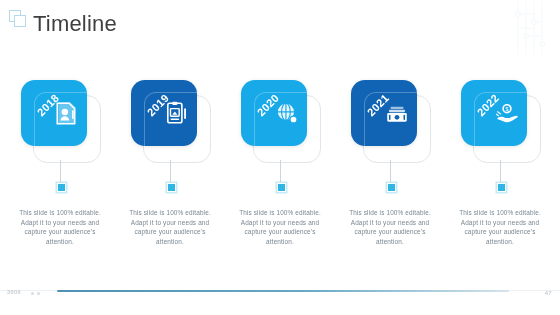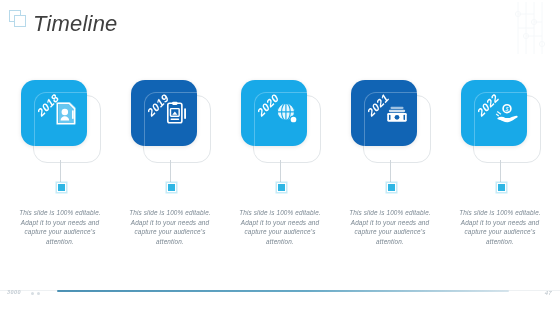--- a/index.html
+++ b/index.html
@@ -1,20 +1,20 @@
 <!DOCTYPE html>
 <html><head>
 <meta charset="utf-8">
 <style>
   html,body{margin:0;padding:0;background:#ffffff;}
   body{width:560px;height:315px;overflow:hidden;
        font-family:"Liberation Sans","DejaVu Sans",sans-serif;
        -webkit-font-smoothing:antialiased;}
 
-  #slide{position:relative;width:560px;height:301px;background:#ffffff;overflow:hidden;font-style:italic;}
+  #slide{position:relative;width:560px;height:301px;background:#ffffff;overflow:hidden;}
 
   
   #logo{position:absolute;left:9px;top:10px;width:20px;height:20px;}
   #logo .sq{position:absolute;border:1.4px solid #b6d9ea;background:#ffffff;}
   #logo .sq.back{left:0;top:0;width:10px;height:10px;}
   #logo .sq.front{left:5px;top:5px;width:10px;height:10px;}
 
   
   #title{position:absolute;left:33px;top:11px;font-size:22px;font-weight:400;
          color:#3f3f3f;letter-spacing:.2px;line-height:26px;white-space:nowrap;}

